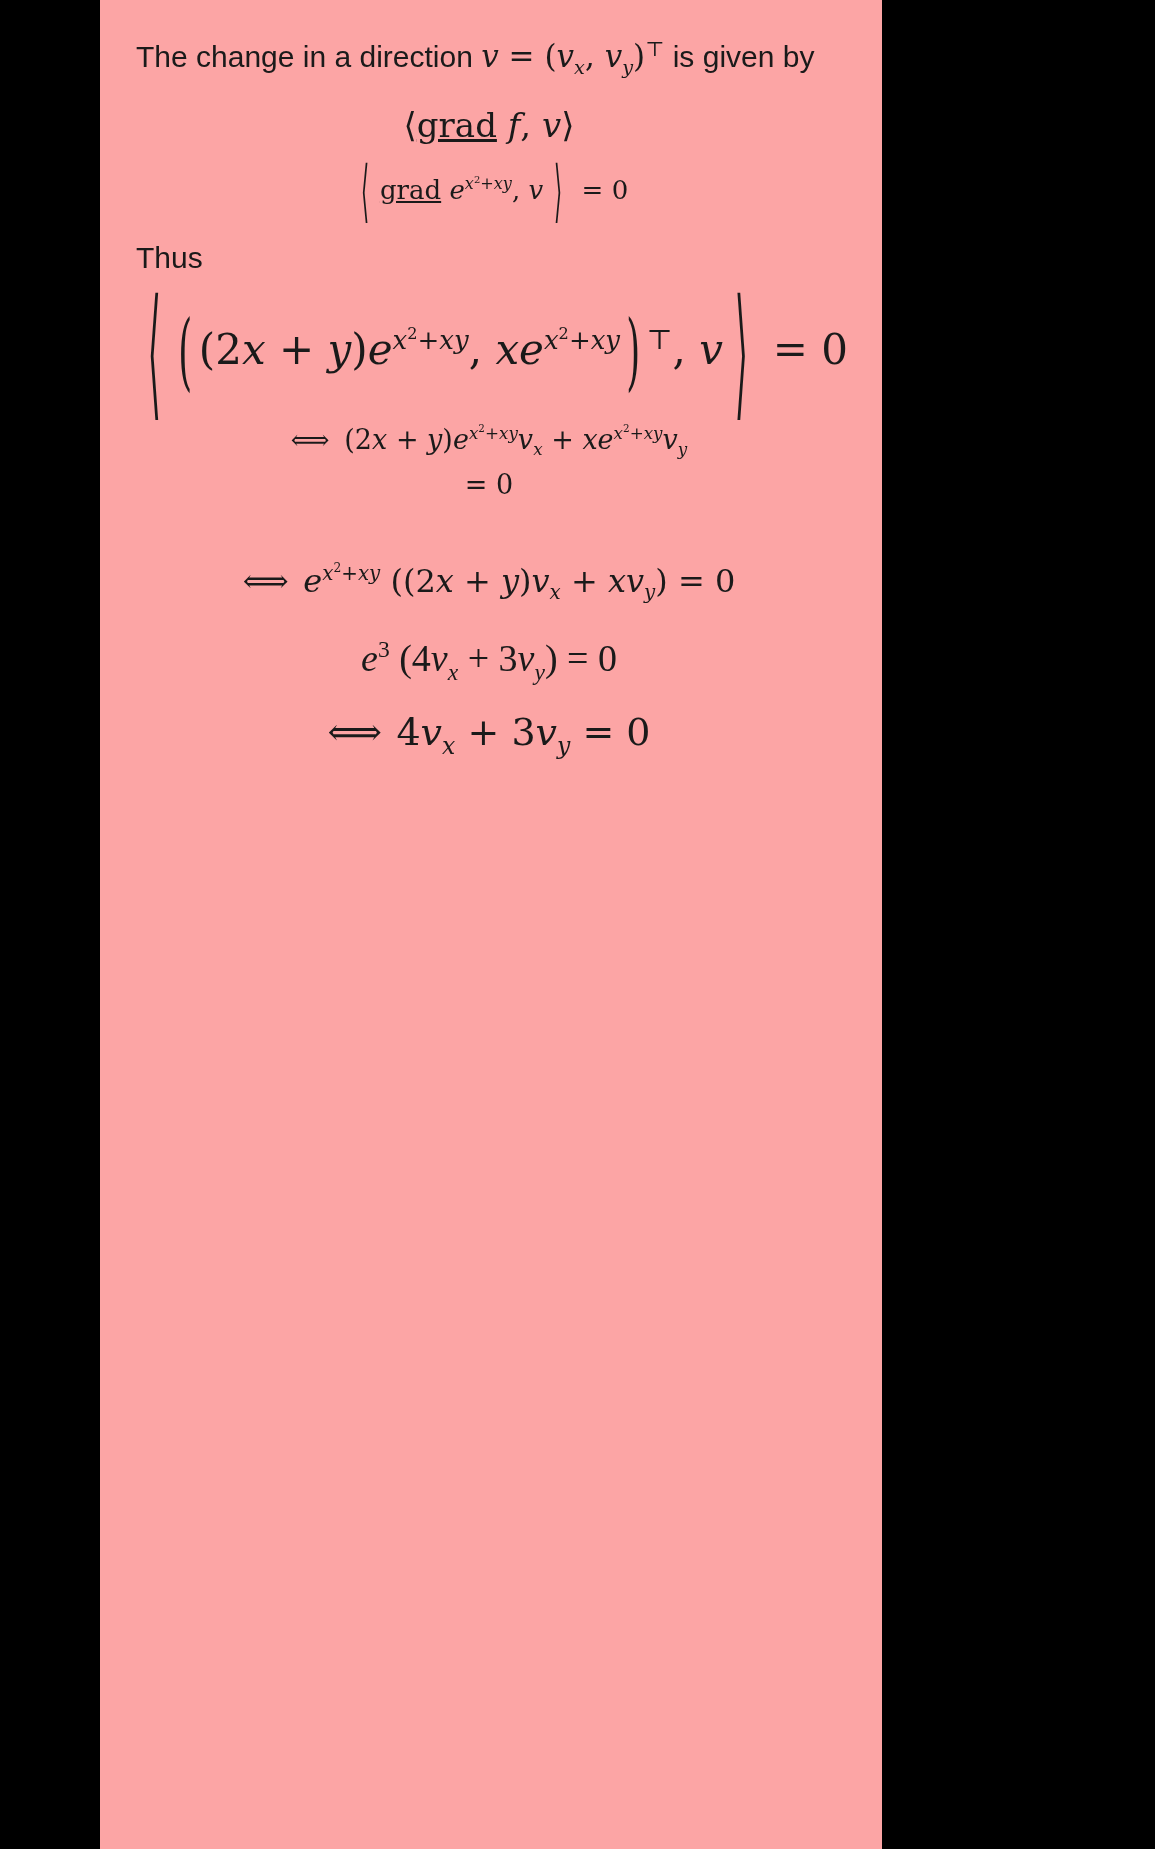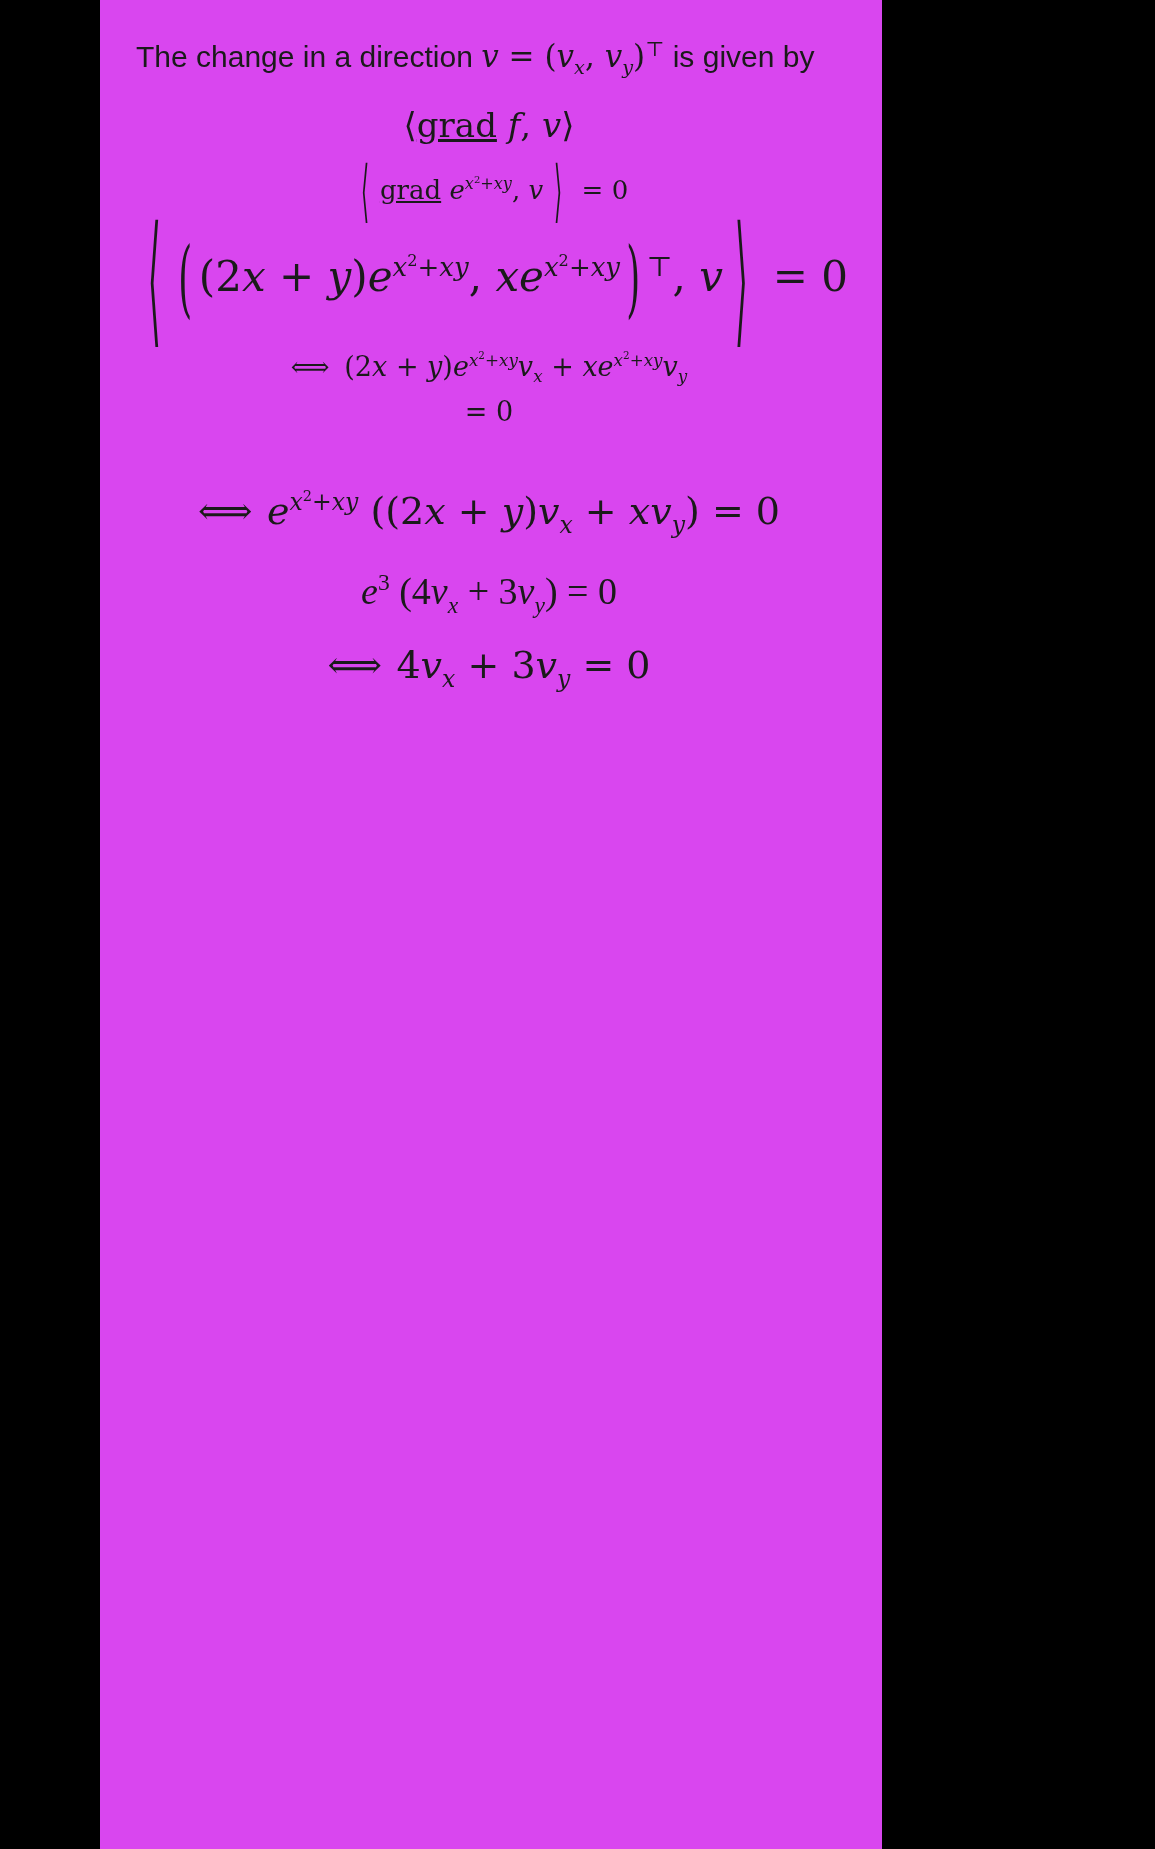--- a/index.html
+++ b/index.html
@@ -18,21 +18,21 @@
     height: 1849px;
     background: #000000;
     overflow: hidden;
   }
   .paper {
     position: absolute;
     left: 100px;
     top: 0;
     width: 782px;
     height: 1849px;
-    background: #d946ef;
+    background: #fca5a5;
     box-sizing: border-box;
     padding: 34px 40px 0 36px;
   }
   .prose {
     font-family: "Liberation Sans", sans-serif;
     font-size: 30px;
     line-height: 1.45;
     color: #1a1a1a;
     margin: 0 0 10px 0;
   }
@@ -117,31 +117,32 @@
 
     <div class="display">
       <span class="bra">⟨</span><span class="up mathrm">grad</span> <span class="ital">f</span><span class="up">,</span> <span class="ital">v</span><span class="ket">⟩</span>
     </div>
 
 
     <div class="display big">
       <span class="bra tall">⟨</span><span class="up mathrm">grad</span> <span class="ital">e</span><sup class="sm">x<sup class="sm" style="font-style:normal">2</sup>+xy</sup><span class="up">,</span> <span class="ital">v</span><span class="ket tall">⟩</span> <span class="up">= 0</span>
     </div>
 
+    <p class="prose">Thus</p>
 
     <div class="display big" style="font-size:42px; margin-top:46px;">
       <span class="bra tall" style="transform:scaleY(3.4) scaleX(0.8);">⟨</span><span class="paren-tall">(</span><span class="up">(</span><span class="up">2</span><span class="ital">x</span> <span class="up">+</span> <span class="ital">y</span><span class="up">)</span><span class="ital">e</span><sup class="sm">x<sup class="sm" style="font-style:normal">2</sup>+xy</sup><span class="up">,</span> <span class="ital">x</span><span class="ital">e</span><sup class="sm">x<sup class="sm" style="font-style:normal">2</sup>+xy</sup><span class="paren-tall">)</span><span class="topT">⊤</span><span class="up">,</span> <span class="ital">v</span><span class="ket tall" style="transform:scaleY(3.4) scaleX(0.8);">⟩</span> <span class="up">= 0</span>
     </div>
 
     <div class="display big" style="font-size:27px; margin-top:48px;">
       <span class="iff">⟺</span><span class="up">(</span><span class="up">2</span><span class="ital">x</span> <span class="up">+</span> <span class="ital">y</span><span class="up">)</span><span class="ital">e</span><sup class="sm">x<sup class="sm" style="font-style:normal">2</sup>+xy</sup><span class="ital">v</span><sub class="sm">x</sub> <span class="up">+</span> <span class="ital">xe</span><sup class="sm">x<sup class="sm" style="font-style:normal">2</sup>+xy</sup><span class="ital">v</span><sub class="sm">y</sub>
       <span class="line2"><span class="up">= 0</span></span>
     </div>
 
-    <div class="display big" style="font-size:38px; margin-top:62px;">
+    <div class="display big" style="font-size:32px; margin-top:62px;">
       <span class="iff">⟺</span><span class="ital">e</span><sup class="sm">x<sup class="sm" style="font-style:normal">2</sup>+xy</sup> <span class="up">((</span><span class="up">2</span><span class="ital">x</span> <span class="up">+</span> <span class="ital">y</span><span class="up">)</span><span class="ital">v</span><sub class="sm">x</sub> <span class="up">+</span> <span class="ital">xv</span><sub class="sm">y</sub><span class="up">)</span> <span class="up">= 0</span>
     </div>
 
 
     <div class="display big" style="font-size:38px; margin-top:36px;font-family:Liberation Serif, serif;">
       <span class="ital">e</span><sup class="sm" style="font-style:normal">3</sup> <span class="up">(</span><span class="up">4</span><span class="ital">v</span><sub class="sm">x</sub> <span class="up">+</span> <span class="up">3</span><span class="ital">v</span><sub class="sm">y</sub><span class="up">)</span> <span class="up">= 0</span>
     </div>
 
     <div class="display big" style="font-size:38px; margin-top:24px;">
       <span class="iff">⟺</span><span class="up">4</span><span class="ital">v</span><sub class="sm">x</sub> <span class="up">+</span> <span class="up">3</span><span class="ital">v</span><sub class="sm">y</sub> <span class="up">= 0</span>

